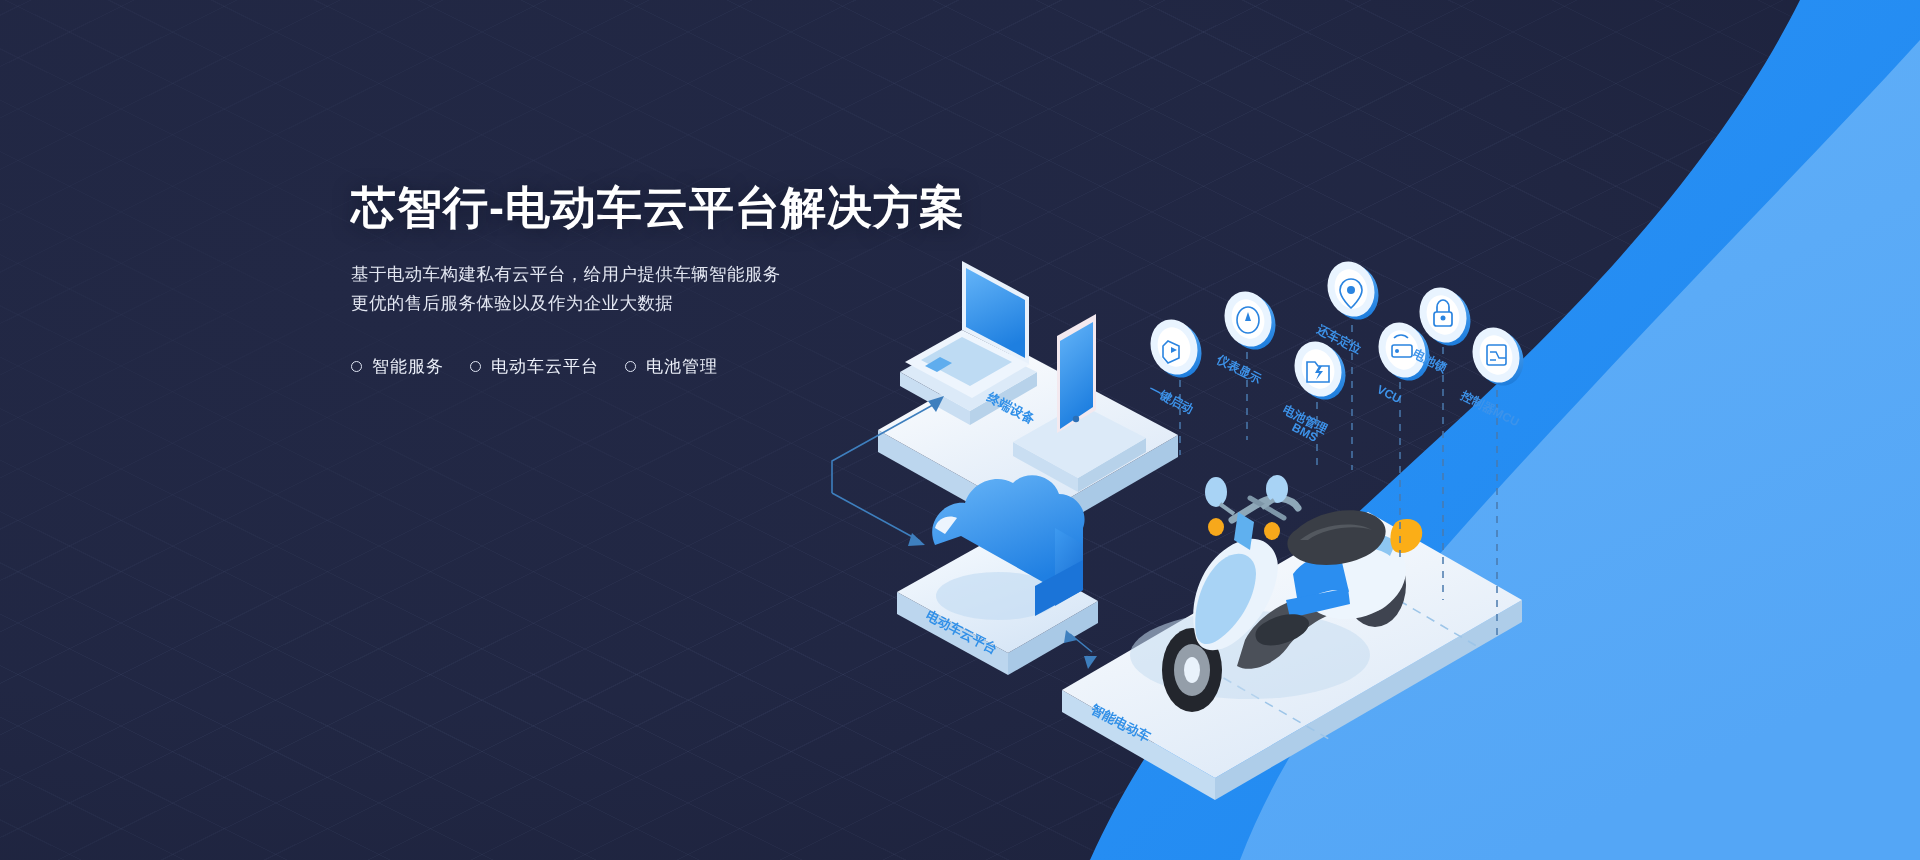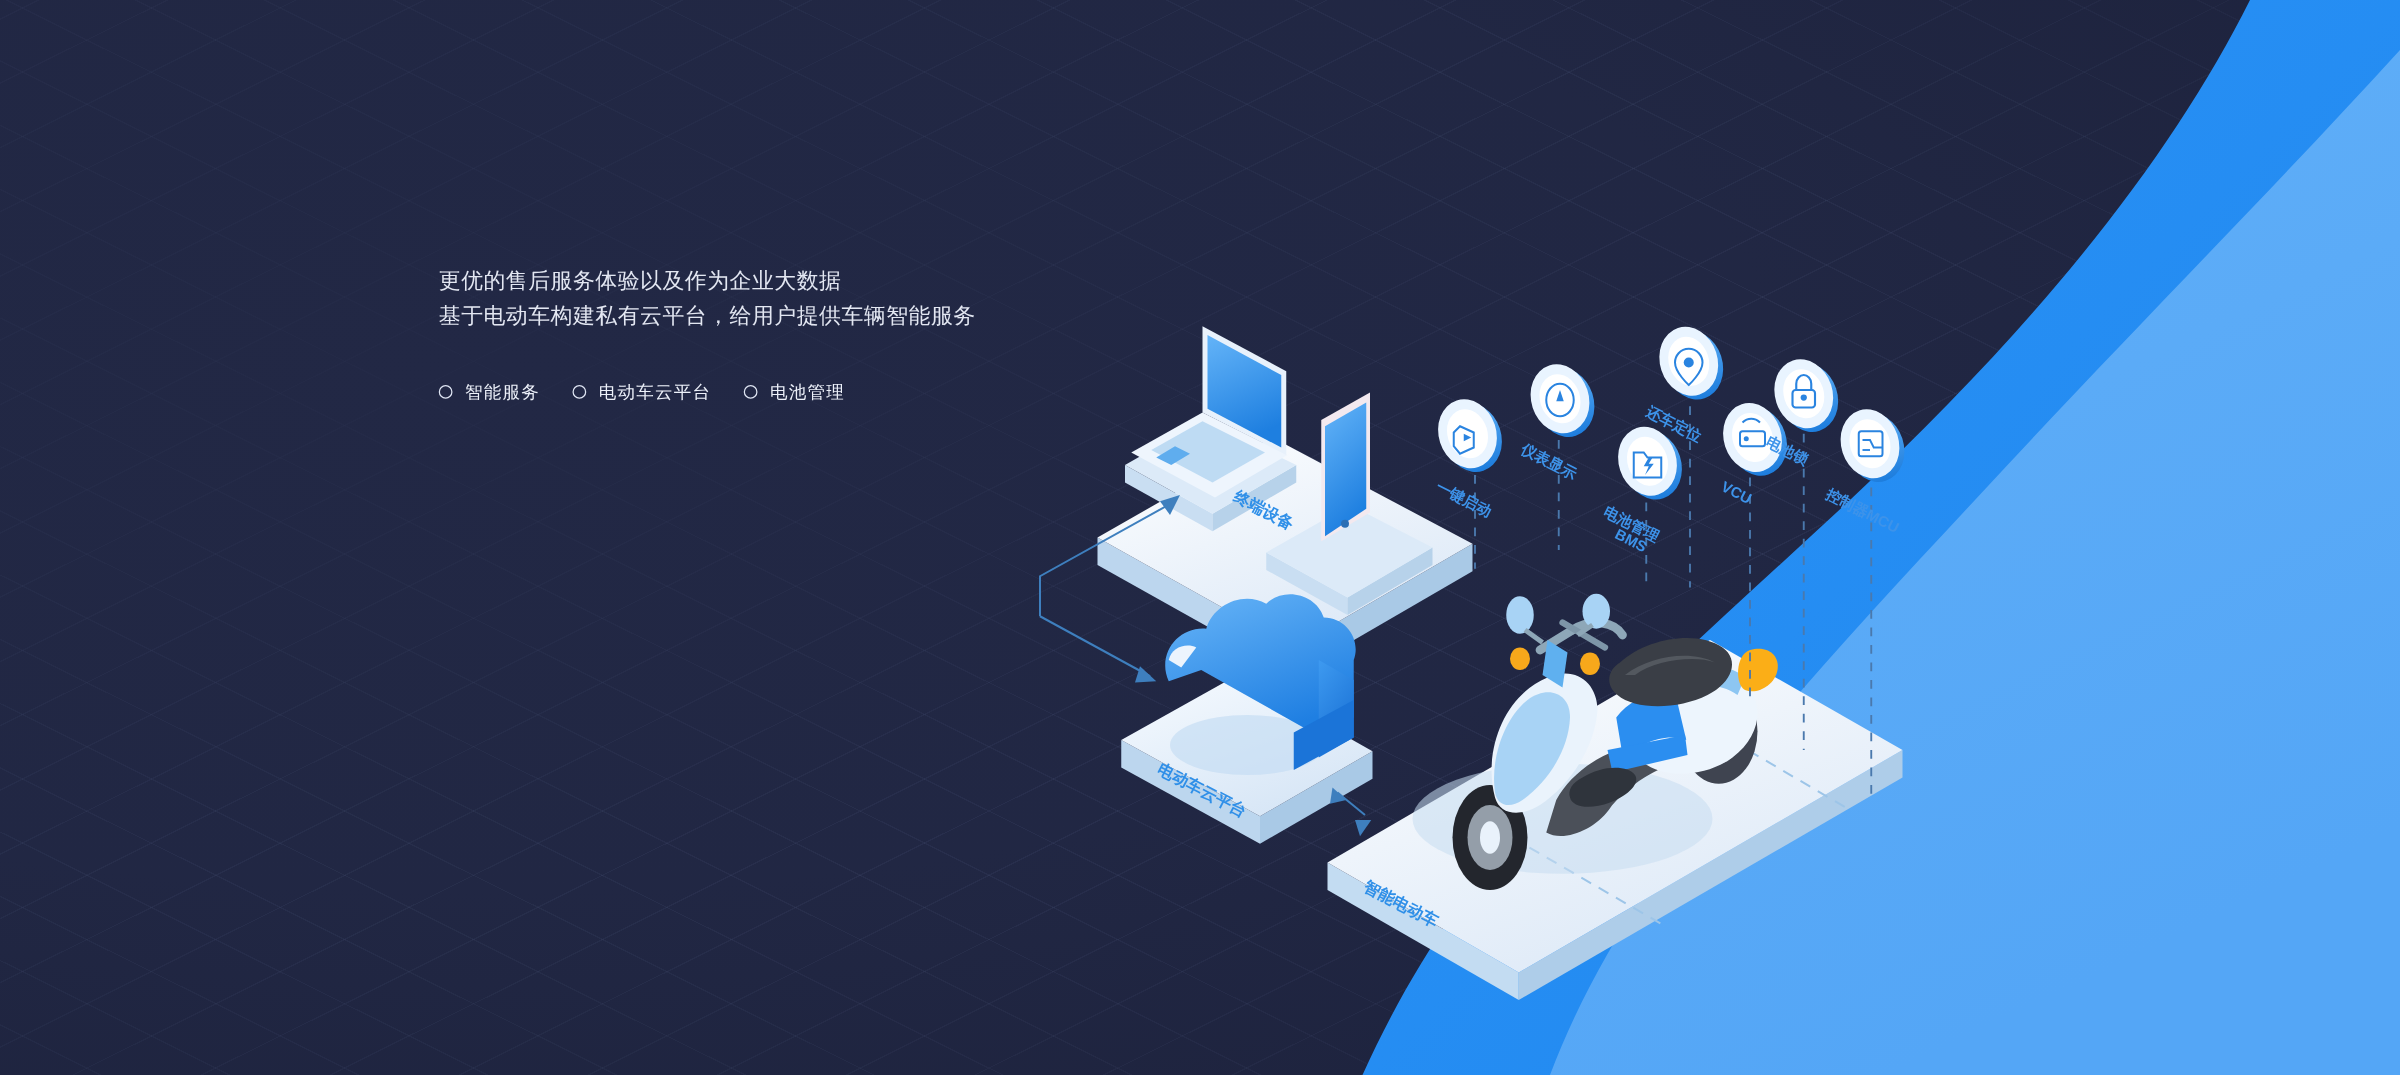--- a/index.html
+++ b/index.html
@@ -33,21 +33,21 @@
   .copy{position:absolute;left:351px;top:183px;width:720px;}
   .title{
     margin:0;color:#ffffff;font-size:45px;line-height:1.12;
     font-weight:800;letter-spacing:1px;
     text-shadow:0 2px 18px rgba(10,14,30,.55);
     white-space:nowrap;
   }
   .subtitle{margin:27px 0 0 0;color:#e3e7f2;font-size:17.5px;line-height:1.62;font-weight:400;letter-spacing:.4px;}
   .subtitle div{white-space:nowrap;}
   .features{margin:38px 0 0 0;display:flex;align-items:center;gap:26px;}
-  .feature{display:flex;align-items:center;gap:10px;color:#edf1fa;font-size:14px;letter-spacing:1px;white-space:nowrap;}
+  .feature{display:flex;align-items:center;gap:10px;color:#edf1fa;font-size:17px;letter-spacing:1px;white-space:nowrap;}
   .dot{
     width:11px;height:11px;border-radius:50%;
     border:1.8px solid #dfe5f3;box-sizing:border-box;flex:0 0 auto;
   }
   
   .scene{position:absolute;left:0;top:0;width:1920px;height:860px;pointer-events:none;}
   .scene svg{position:absolute;left:0;top:0;width:1920px;height:860px;}
   .iso-label{
     font-family:"Liberation Sans","DejaVu Sans",sans-serif;
     fill:#2f8fe8;font-weight:700;
@@ -311,23 +311,24 @@
         <ellipse cx="1496" cy="355" rx="16" ry="20" fill="#ffffff" transform="rotate(-18 1496 355)"></ellipse>
         <rect x="1487" y="345" width="19" height="20" rx="2" fill="none" stroke="#2a84e0" stroke-width="1.6"></rect>
         <path d="M1490,352 l6,0 3,6 7,0" fill="none" stroke="#2a84e0" stroke-width="1.5"></path>
         <path d="M1490,360 l6,0" fill="none" stroke="#2a84e0" stroke-width="1.5"></path>
         <text class="badge-label" x="1460" y="398" transform="rotate(27 1460 398)">控制器MCU</text>
       </g>
     </svg>
   </div>
 
   <div class="copy">
+    <h1 class="title">芯智行-电动车云平台解决方案</h1>
     <div class="subtitle">
+      <div>基于电动车构建私有云平台，给用户提供车辆智能服务</div>
       <div>更优的售后服务体验以及作为企业大数据</div>
-      <div>基于电动车构建私有云平台，给用户提供车辆智能服务</div>
     </div>
     <div class="features">
       <div class="feature">
         <span class="dot"></span>
         <span>智能服务</span>
       </div>
       <div class="feature">
         <span class="dot"></span>
         <span>电动车云平台</span>
       </div>

